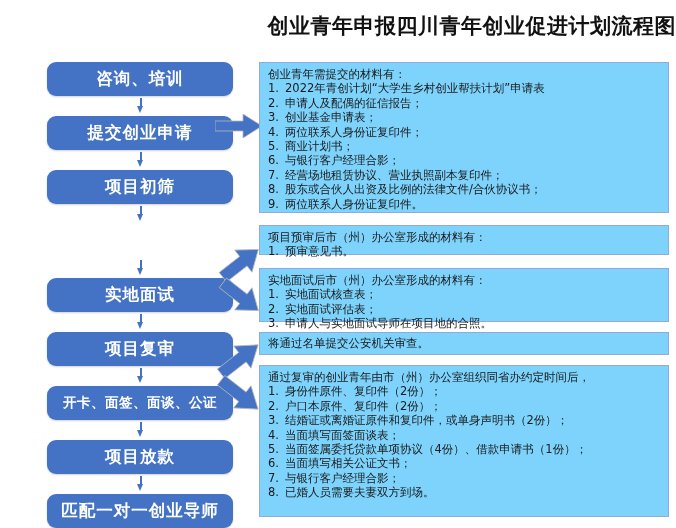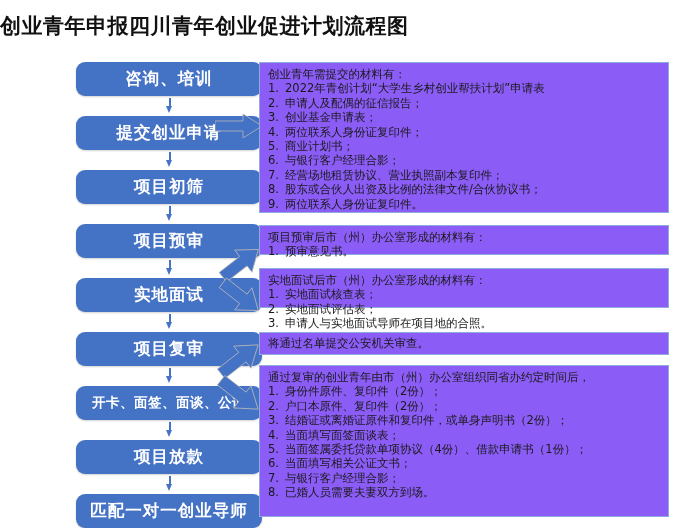--- a/index.html
+++ b/index.html
@@ -15,32 +15,32 @@
     font-family: "DejaVu Sans", "Liberation Sans", sans-serif;
     color: #000000;
   }
 
   
   #page-title {
     position: absolute;
     left: 0;
     top: 12px;
     width: 676px;
-    text-align: left;
+    text-align: right;
     font-size: 21px;
     font-weight: bold;
     letter-spacing: 0.5px;
     color: #111111;
     white-space: nowrap;
   }
 
   
   #flow-column {
     position: absolute;
-    left: 76px;
+    left: 47px;
     top: 62px;
     width: 186px;
     height: 460px;
   }
   .flow-box {
     position: absolute;
     left: 0;
     width: 186px;
     height: 34px;
     background: #4472c4;
@@ -87,21 +87,21 @@
 
   
   .connector {
     position: absolute;
   }
   .connector svg { display: block; }
 
   
   .info-panel {
     position: absolute;
-    background: #8b5cf6;
+    background: #7dd3fc;
     border: 1px solid #8faadc;
     box-sizing: border-box;
     padding: 4px 23px 4px 8px;
     font-size: 11.5px;
     line-height: 14.4px;
     color: #1a1a1a;
   }
   .panel-head {
     white-space: nowrap;
   }
@@ -149,23 +149,20 @@
   </div>
 
   <div class="flow-box" style="top:108px;">
     <span>项目初筛</span>
   </div>
   <div class="v-arrow" style="top:144px;">
     <div class="stem"></div>
       <div class="head"></div>
   </div>
 
-  <div class="flow-box" style="top:162px;">
-    <span>项目预审</span>
-  </div>
   <div class="v-arrow" style="top:198px;">
     <div class="stem"></div>
       <div class="head"></div>
   </div>
 
   <div class="flow-box" style="top:216px;">
     <span>实地面试</span>
   </div>
   <div class="v-arrow" style="top:252px;">
     <div class="stem"></div>
@@ -284,21 +281,21 @@
 <div class="info-panel" style="left:259px; top:225px; width:410px; height:30px;">
   <div class="panel-head">项目预审后市（州）办公室形成的材料有：</div>
   <ul class="panel-list">
     <li>
         <span class="num">1.</span>
         <span class="txt">预审意见书。</span>
       </li>
   </ul>
 </div>
 
-<div class="info-panel" style="left:259px; top:268px; width:410px; height:40px;">
+<div class="info-panel" style="left:259px; top:268px; width:410px; height:54px;">
   <div class="panel-head">实地面试后市（州）办公室形成的材料有：</div>
   <ul class="panel-list">
     <li>
         <span class="num">1.</span>
         <span class="txt">实地面试核查表；</span>
       </li>
     <li>
         <span class="num">2.</span>
         <span class="txt">实地面试评估表；</span>
       </li>

